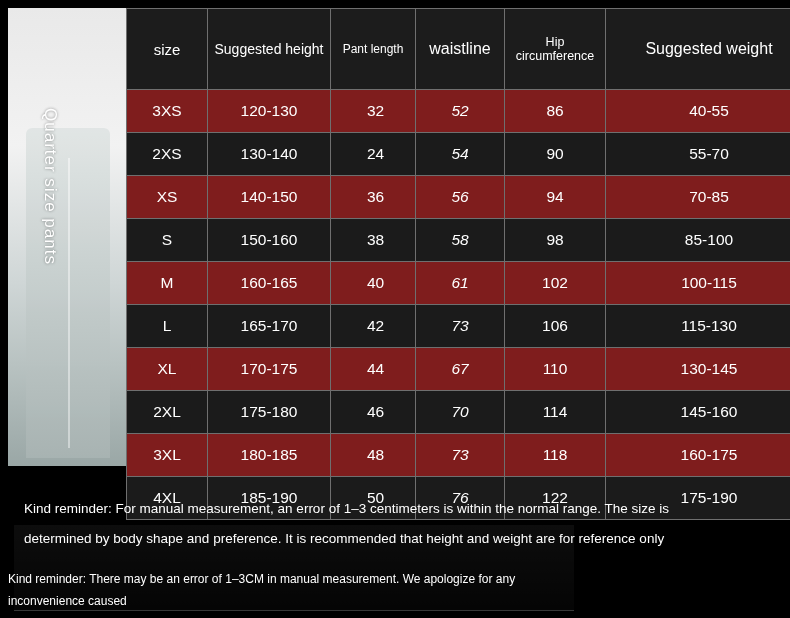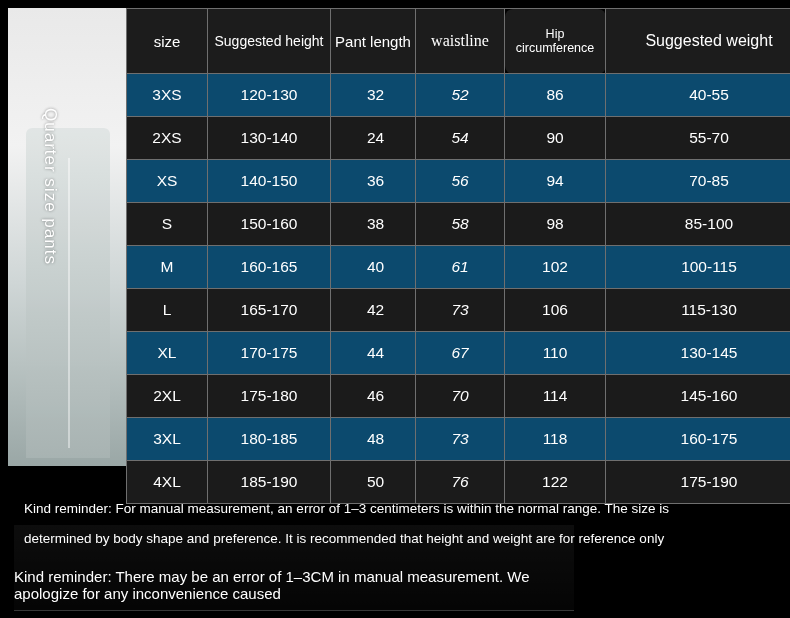--- a/index.html
+++ b/index.html
@@ -93,36 +93,36 @@
   table.size-table td {
     border: 1px solid #6f6f6f;
     text-align: center;
     vertical-align: middle;
     color: #ffffff;
   }
   table.size-table thead th {
     background: #1c1c1c;
     font-weight: normal;
     height: 64px;
-    padding: 0 2px;
+    padding: 8px 2px;
   }
   table.size-table tbody td {
     height: 40px;
     font-size: 15.5px;
-    background: #0c4a6e;
+    background: #7f1d1d;
   }
   table.size-table tbody tr:nth-child(even) td {
     background: #1b1b1b;
   }
   
   th.c-size { font-size: 15px; width: 76px; }
   th.c-height { font-size: 14px; width: 118px; margin-top: 16px; }
-  th.c-pant { font-size: 15px; width: 80px; }
-  th.c-waist { font-size: 16px; width: 84px; font-family: Liberation Serif, serif; }
-  th.c-hip { font-size: 12.5px; width: 96px; border-radius: 8px; }
+  th.c-pant { font-size: 12px; width: 80px; }
+  th.c-waist { font-size: 16px; width: 84px; }
+  th.c-hip { font-size: 12.5px; width: 96px; }
   th.c-weight { font-size: 16px; width: 202px; }
 
   td.c-size { font-size: 15.5px; }
   td.c-height { font-size: 16px; }
   td.c-pant { font-size: 16px; padding-left: 6px; }
   td.c-waist { font-size: 16px; font-style: italic; }
   td.c-hip { font-size: 16px; }
   td.c-weight { font-size: 16px; }
 
   
@@ -130,25 +130,25 @@
     position: absolute;
     left: 24px;
     top: 494px;
     width: 700px;
     font-size: 13.5px;
     line-height: 30px;
     color: #ffffff;
   }
   .note-secondary {
     position: absolute;
-    left: 14px;
+    left: 8px;
     top: 568px;
     width: 560px;
-    font-size: 15px;
-    line-height: 17px;
+    font-size: 12px;
+    line-height: 22px;
     color: #ffffff;
   }
   .ghost-img {
     position: absolute;
     left: 14px;
     top: 525px;
     width: 560px;
     height: 85px;
     background: linear-gradient(180deg, rgba(255,255,255,0.05), rgba(255,255,255,0.02));
     border-bottom: 1px solid rgba(255,255,255,0.18);

